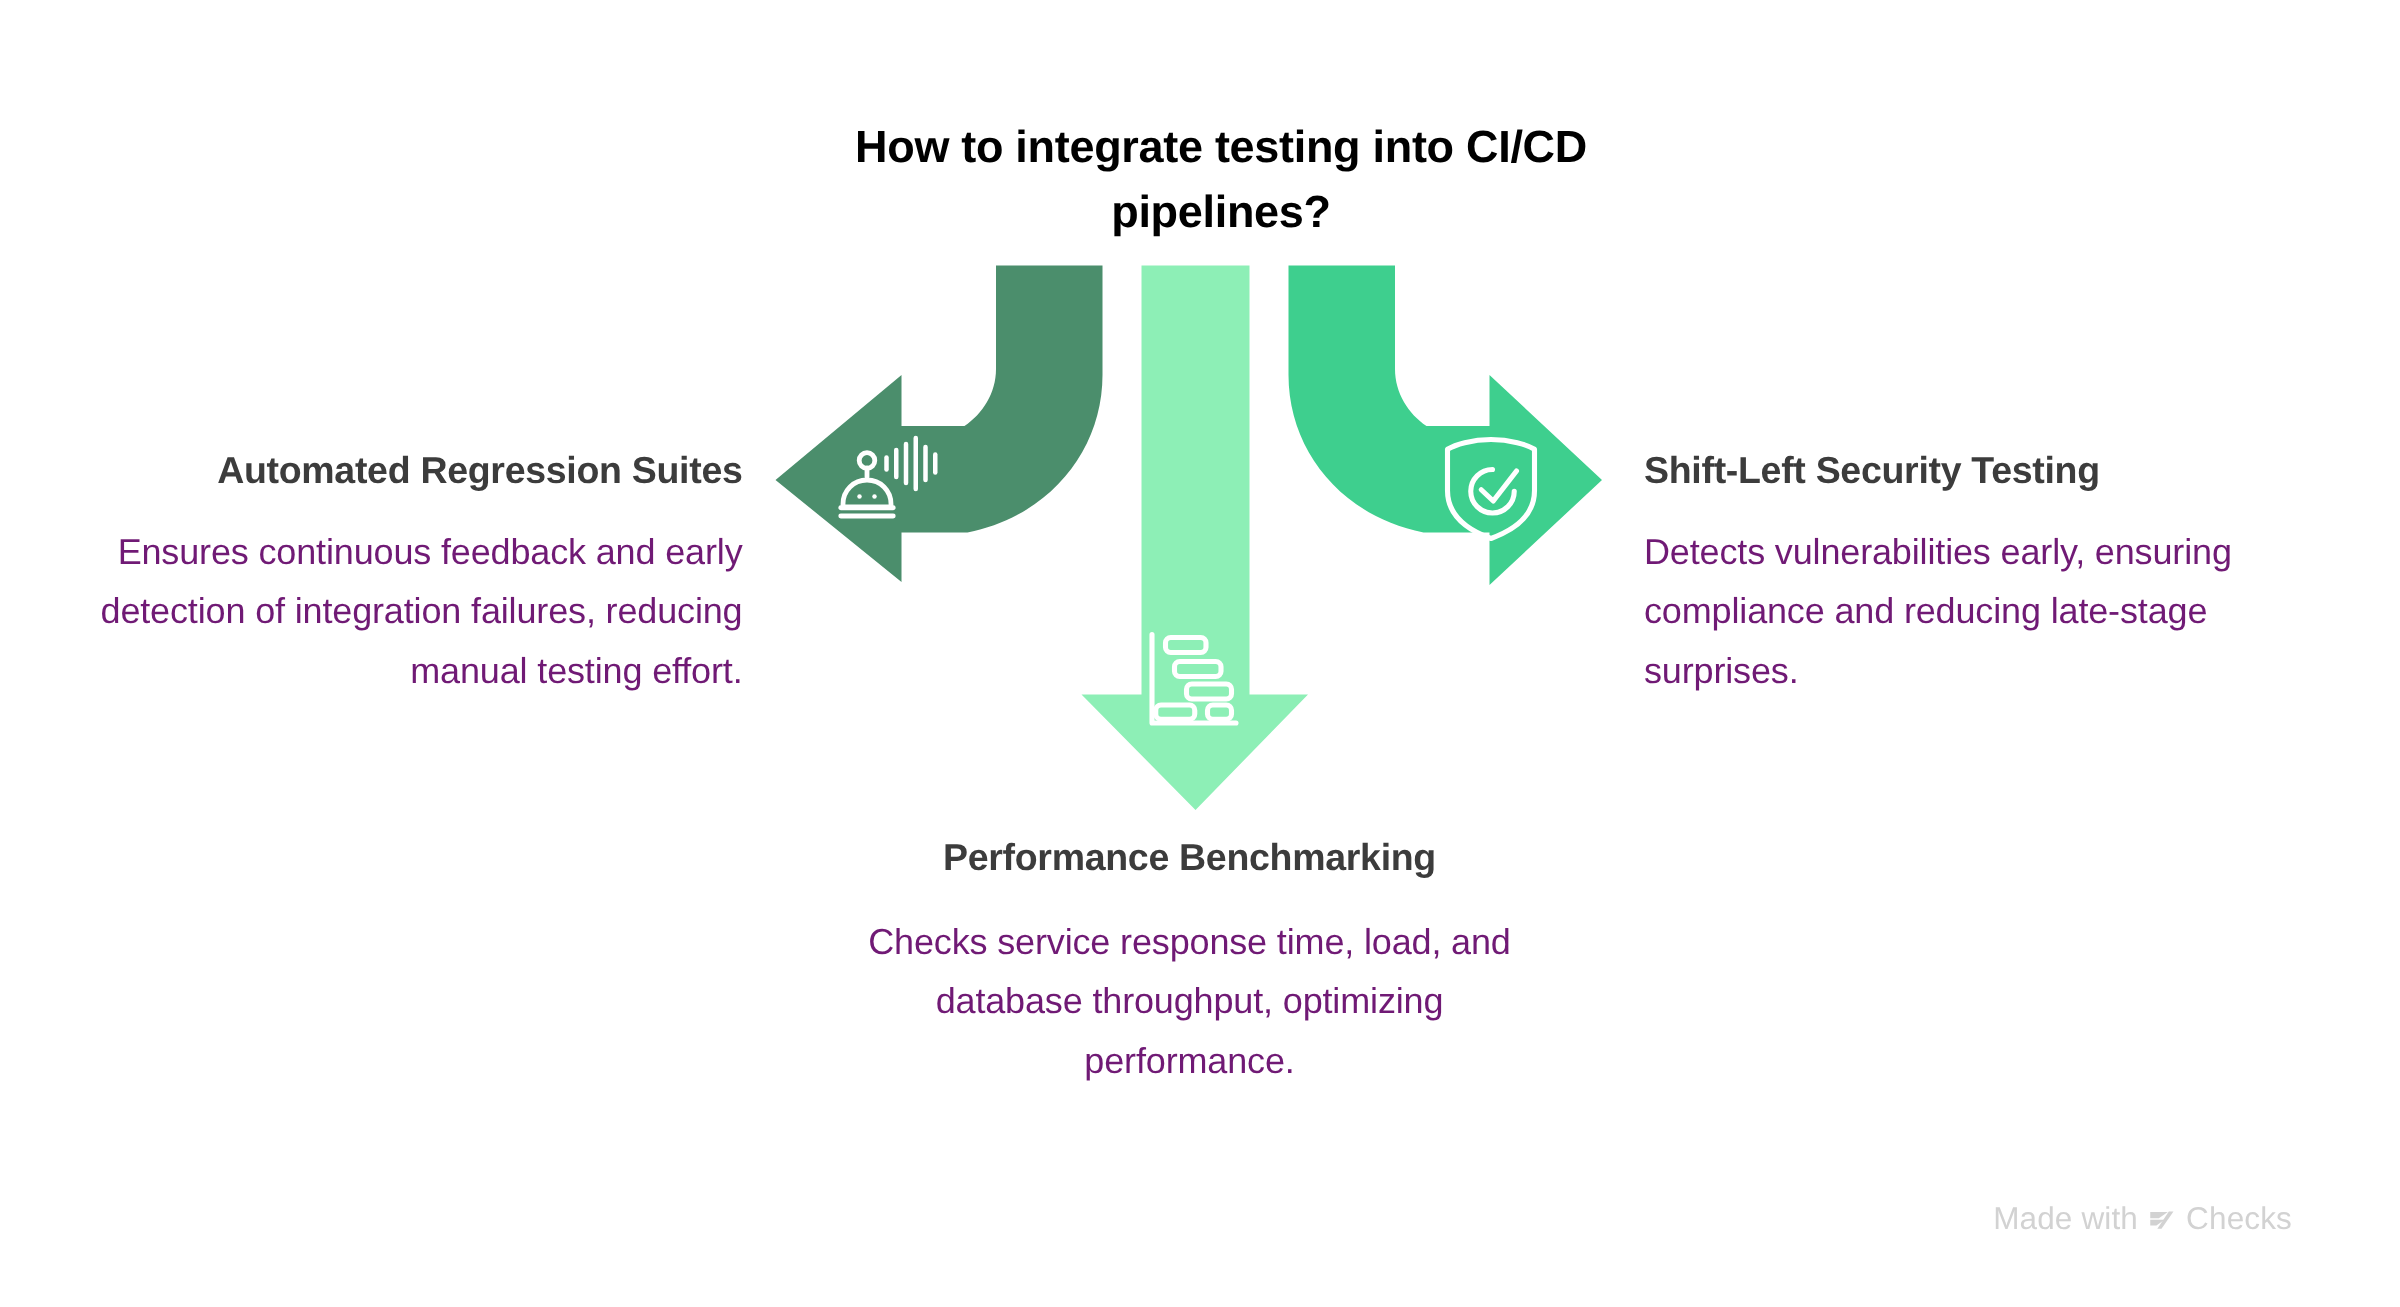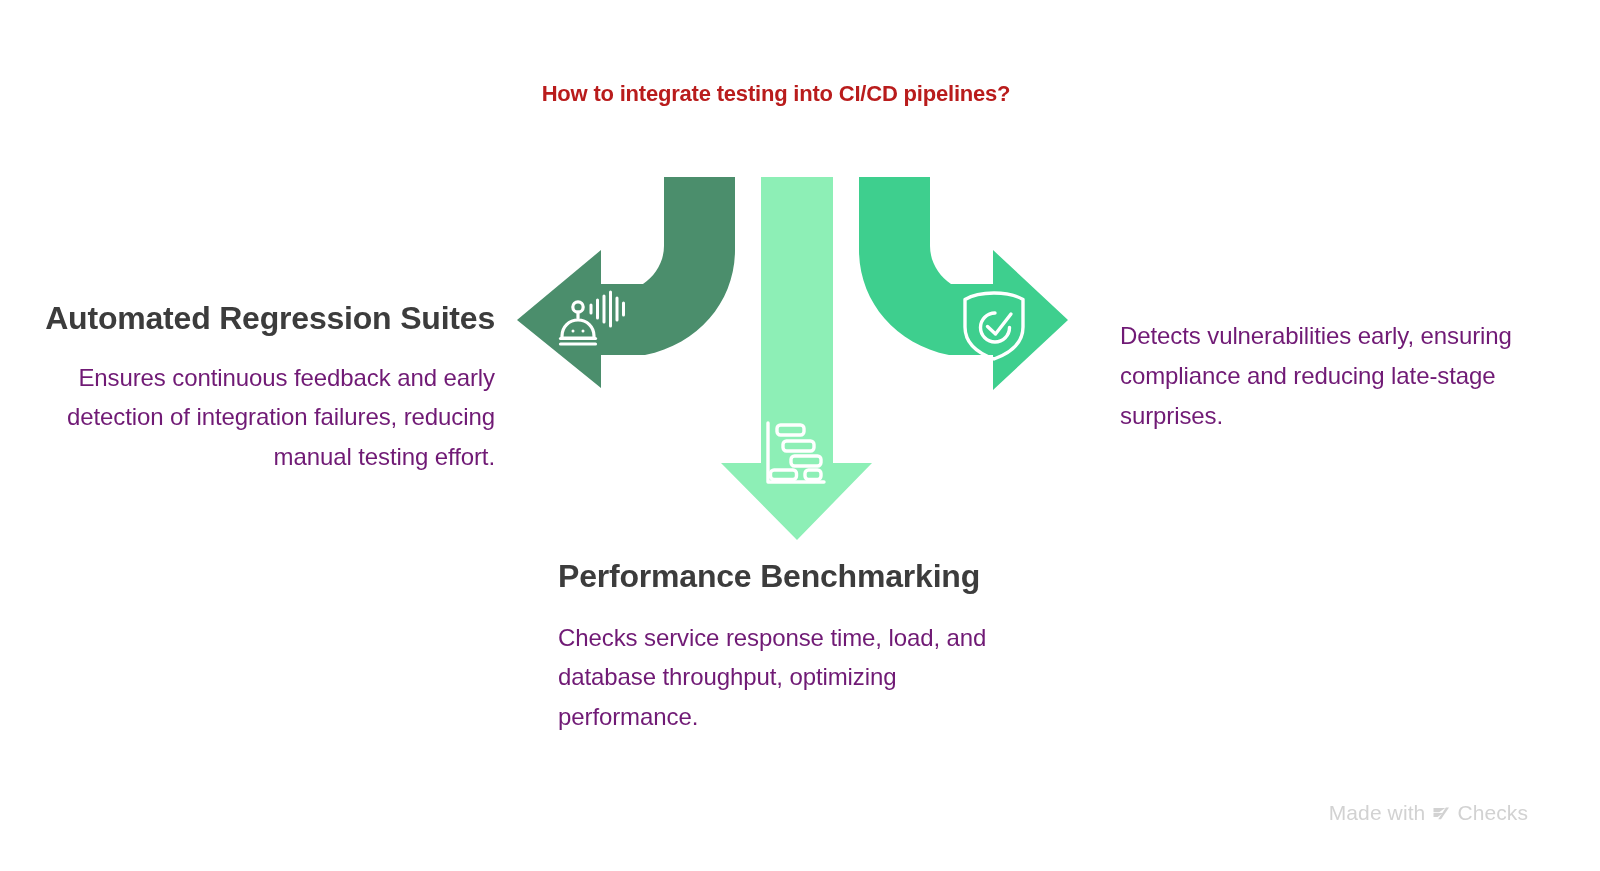--- a/index.html
+++ b/index.html
@@ -16,45 +16,45 @@
     position: relative;
     width: 1600px;
     height: 871px;
     background: #ffffff;
     overflow: hidden;
   }
 
   
   #title {
     position: absolute;
-    left: 476px;
+    left: 514px;
     top: 78px;
     width: 600px;
     text-align: center;
-    font-size: 22px;
+    font-size: 30px;
     font-weight: bold;
     line-height: 1.42;
-    color: #b91c1c;
+    color: #000000;
     letter-spacing: -0.2px;
   }
 
   
   #arrows {
     position: absolute;
     left: 0;
     top: 0;
     width: 1600px;
     height: 871px;
   }
 
   
   .branch { position: absolute; }
 
   .branch-heading {
-    font-size: 32px;
+    font-size: 25px;
     font-weight: bold;
     color: #3c3c3c;
     line-height: 1.3;
     letter-spacing: -0.2px;
   }
   .branch-body {
     font-size: 24px;
     font-weight: normal;
     color: #701a75;
     line-height: 1.66;
@@ -68,27 +68,27 @@
     text-align: right;
   }
   #branch-left .branch-body { margin-top: 18px; }
 
   #branch-right {
     left: 1096px;
     top: 298px;
     width: 470px;
     text-align: left;
   }
-  #branch-right .branch-body { margin-top: 18px; margin-left: 24px; }
+  #branch-right .branch-body { margin-top: 18px; }
 
   #branch-bottom {
     left: 558px;
     top: 556px;
     width: 470px;
-    text-align: left;
+    text-align: center;
   }
   #branch-bottom .branch-body { margin-top: 20px; }
 
   
   #watermark {
     position: absolute;
     right: 72px;
     bottom: 46px;
     display: flex;
     align-items: center;
@@ -206,20 +206,21 @@
       </g>
     </g>
   </svg>
 
   <div class="branch" id="branch-left">
     <div class="branch-heading">Automated Regression Suites</div>
     <div class="branch-body">Ensures continuous feedback and early detection of integration failures, reducing manual testing effort.</div>
   </div>
 
   <div class="branch" id="branch-right">
+    <div class="branch-heading">Shift-Left Security Testing</div>
     <div class="branch-body">Detects vulnerabilities early, ensuring compliance and reducing late-stage surprises.</div>
   </div>
 
   <div class="branch" id="branch-bottom">
     <div class="branch-heading">Performance Benchmarking</div>
     <div class="branch-body">Checks service response time, load, and database throughput, optimizing performance.</div>
   </div>
 
   <div id="watermark">
     <span>Made with</span>

